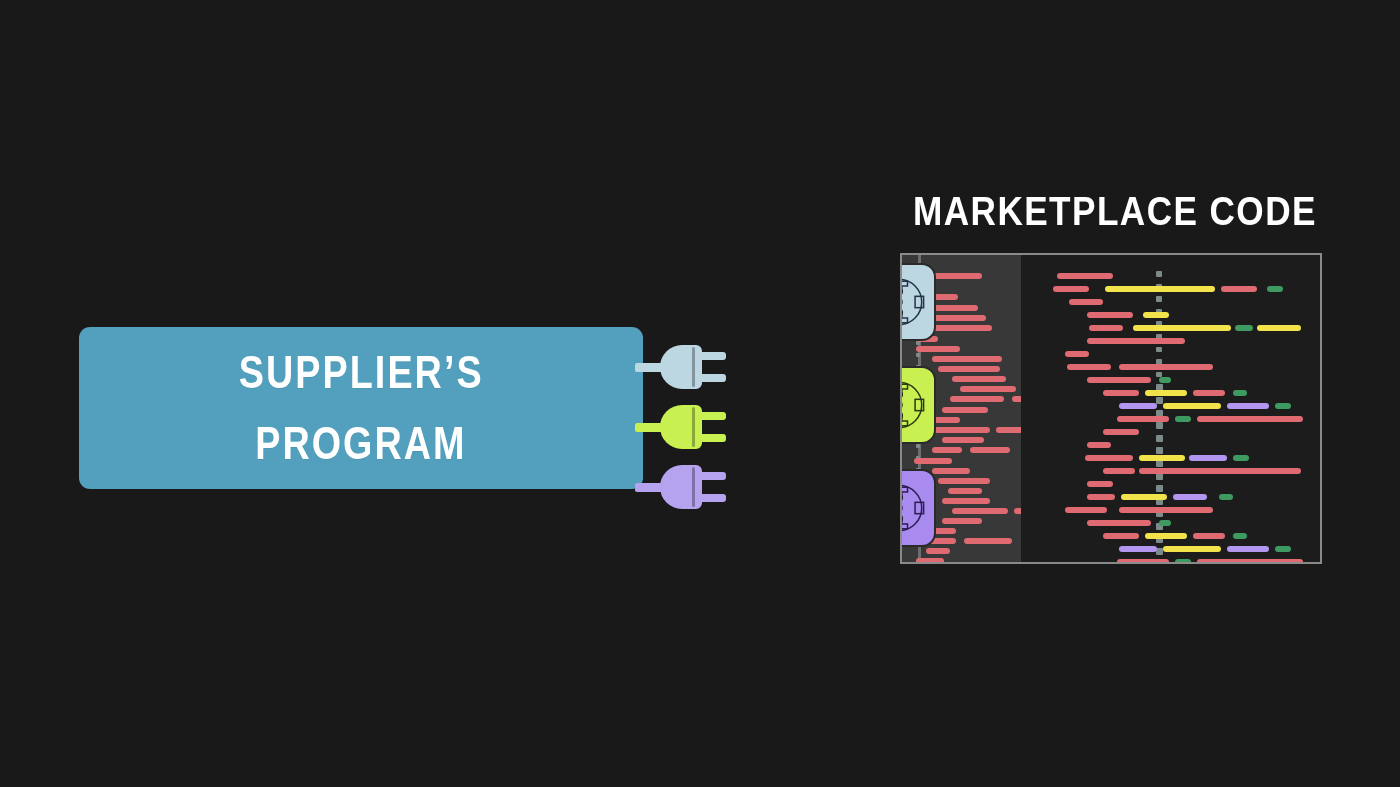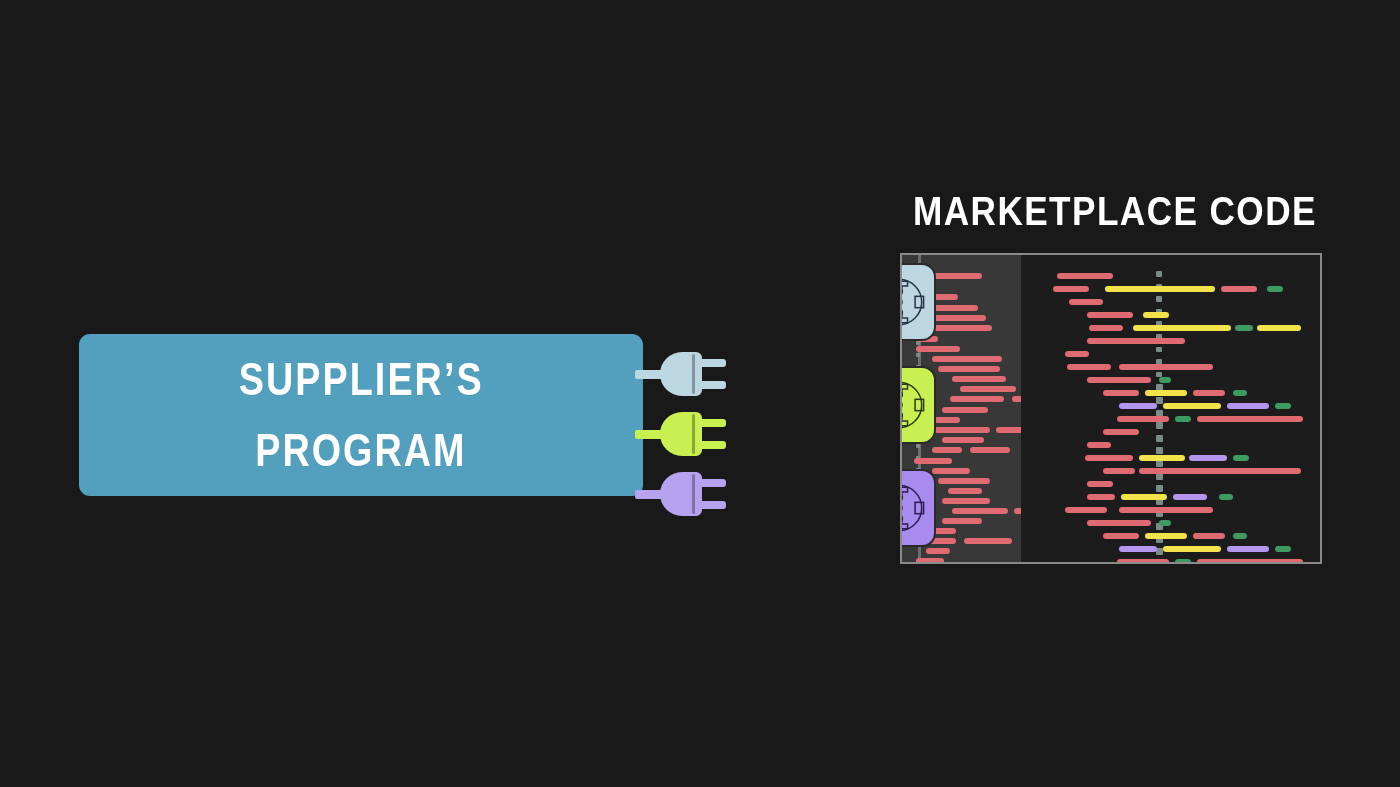--- a/index.html
+++ b/index.html
@@ -9,21 +9,21 @@
     background:#191919;
     font-family:"Liberation Sans", sans-serif;
     overflow:hidden;
     position:relative;
   }
   .stage{position:absolute;left:0;top:0;width:1400px;height:787px;}
 
   
   #supplier-block{
     position:absolute;
-    left:79px;top:334px;
+    left:79px;top:327px;
     width:539px;height:162px;
   }
   #supplier-box{
     position:absolute;left:0;top:0;
     width:564px;height:162px;
     background:#52a0bd;
     border-radius:11px;
     display:flex;flex-direction:column;
     align-items:center;justify-content:center;
     box-sizing:border-box;

